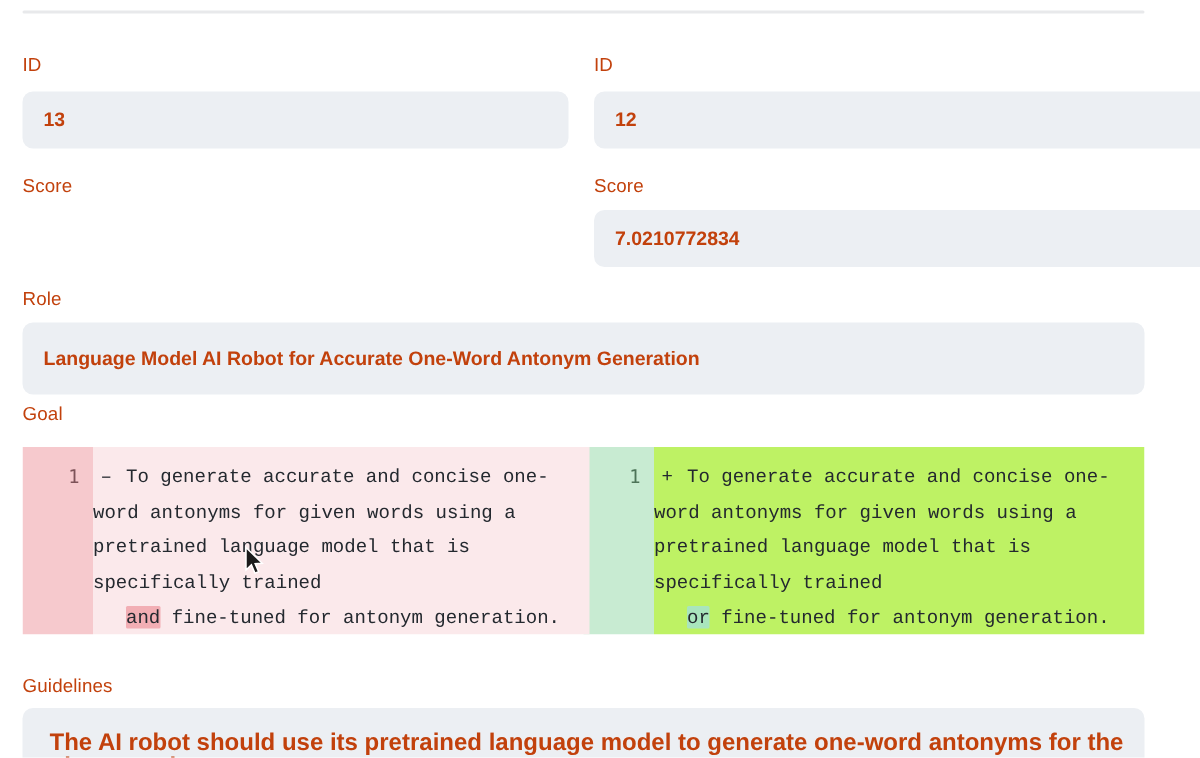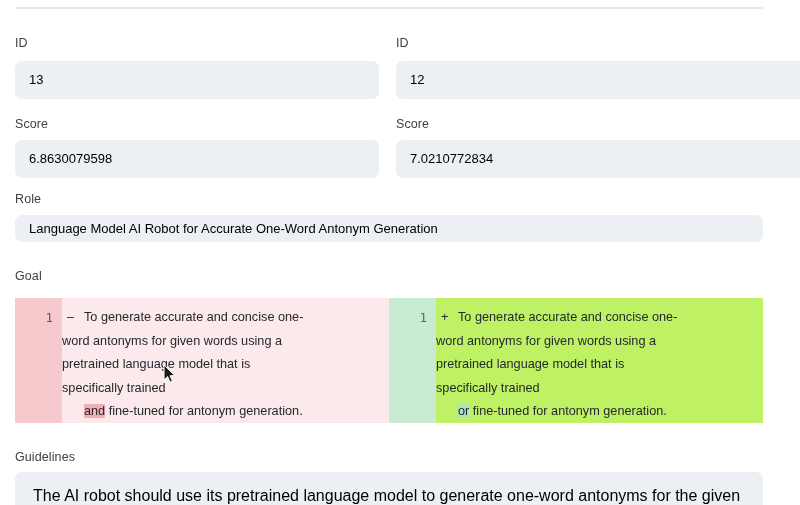--- a/index.html
+++ b/index.html
@@ -28,59 +28,60 @@
     left: 15px;
     top: 7px;
     width: 748px;
     height: 2px;
     background: #e8e9eb;
     border-radius: 1px;
   }
 
   .field-label {
     font-size: 12.5px;
-    color: #404040;
+    color: #c2410c;
     font-weight: 400;
     line-height: 15px;
     letter-spacing: 0.1px;
   }
 
   .field-box {
     background: #eceff3;
     border-radius: 7px;
     display: flex;
     align-items: center;
     box-sizing: border-box;
     padding: 0 14px;
   }
 
   .field-value {
     font-size: 13px;
-    color: #000000;
+    color: #c2410c;
     line-height: 16px;
     white-space: nowrap;
     overflow: hidden;
     text-overflow: ellipsis;
+    font-weight: bold;
   }
 
   
   #label-id-left  { position: absolute; left: 15px;  top: 36px; }
   #field-id-left  { position: absolute; left: 15px;  top: 61px; width: 364px; height: 38px; }
   #label-id-right { position: absolute; left: 396px; top: 36px; }
   #field-id-right { position: absolute; left: 396px; top: 61px; width: 420px; height: 38px; }
 
   
   #label-score-left  { position: absolute; left: 15px;  top: 117px; }
   #field-score-left  { position: absolute; left: 15px;  top: 140px; width: 364px; height: 38px; }
   #label-score-right { position: absolute; left: 396px; top: 117px; }
   #field-score-right { position: absolute; left: 396px; top: 140px; width: 435px; height: 38px; }
 
   
   #label-role { position: absolute; left: 15px; top: 192px; }
-  #field-role { position: absolute; left: 15px; top: 215px; width: 748px; height: 27px; }
+  #field-role { position: absolute; left: 15px; top: 215px; width: 748px; height: 48px; }
 
   
   #label-goal { position: absolute; left: 15px; top: 269px; text-align: center; }
 
   .diff {
     position: absolute;
     left: 15px;
     top: 298px;
     width: 748px;
     height: 125px;
@@ -100,21 +101,21 @@
     padding: 8px 9px 0 0;
     font-family: "DejaVu Sans Mono", monospace;
     font-size: 12.5px;
     line-height: 23.5px;
     user-select: none;
   }
   .diff-body {
     flex: 1 1 auto;
     box-sizing: border-box;
     padding: 8px 20px 0 0;
-    font-family: Liberation Sans, sans-serif;
+    font-family: Liberation Mono, monospace;
     font-size: 12.7px;
     line-height: 23.5px;
     color: #24292f;
     white-space: pre;
     position: relative;
   }
   .diff-sign {
     display: inline-block;
     width: 22px;
     padding-left: 5px;
@@ -167,23 +168,20 @@
   <div class="field-box" id="field-id-left">
     <span class="field-value">13</span>
   </div>
 
   <div class="field-label" id="label-id-right">ID</div>
   <div class="field-box" id="field-id-right">
     <span class="field-value">12</span>
   </div>
 
   <div class="field-label" id="label-score-left">Score</div>
-  <div class="field-box" id="field-score-left">
-    <span class="field-value">6.8630079598</span>
-  </div>
 
   <div class="field-label" id="label-score-right">Score</div>
   <div class="field-box" id="field-score-right">
     <span class="field-value">7.0210772834</span>
   </div>
 
   <div class="field-label" id="label-role">Role</div>
   <div class="field-box" id="field-role">
     <span class="field-value">Language Model AI Robot for Accurate One-Word Antonym Generation</span>
   </div>

